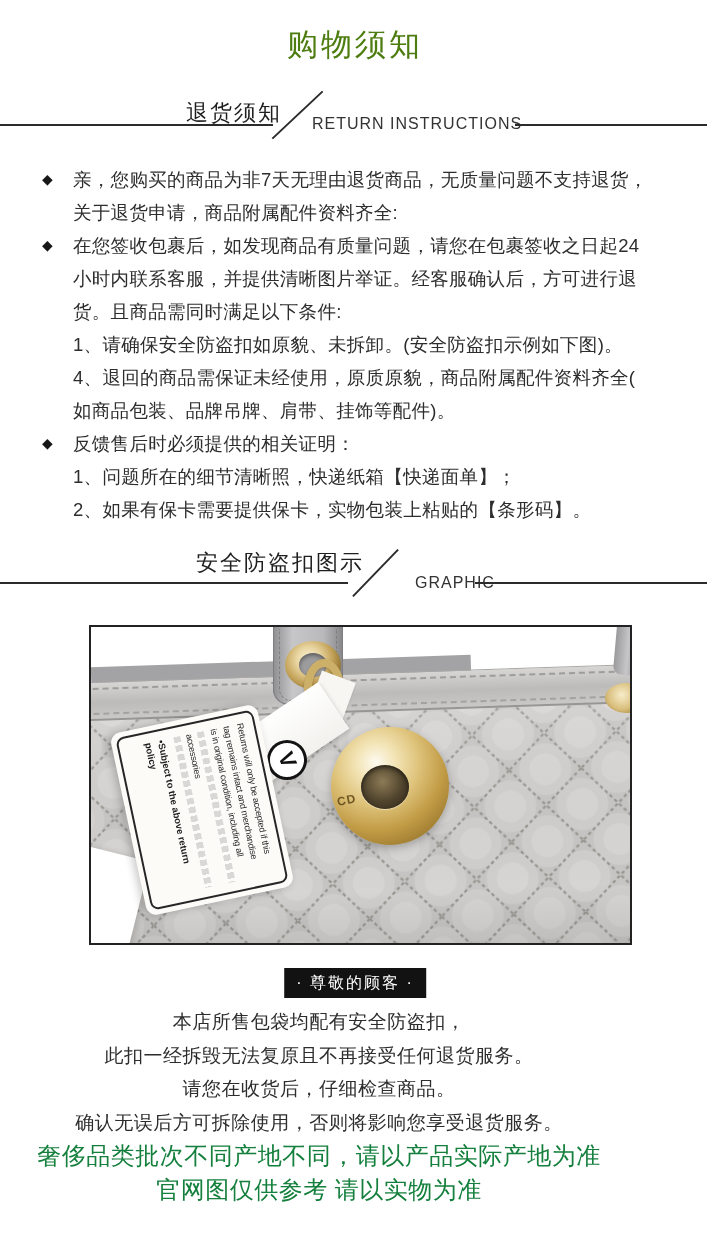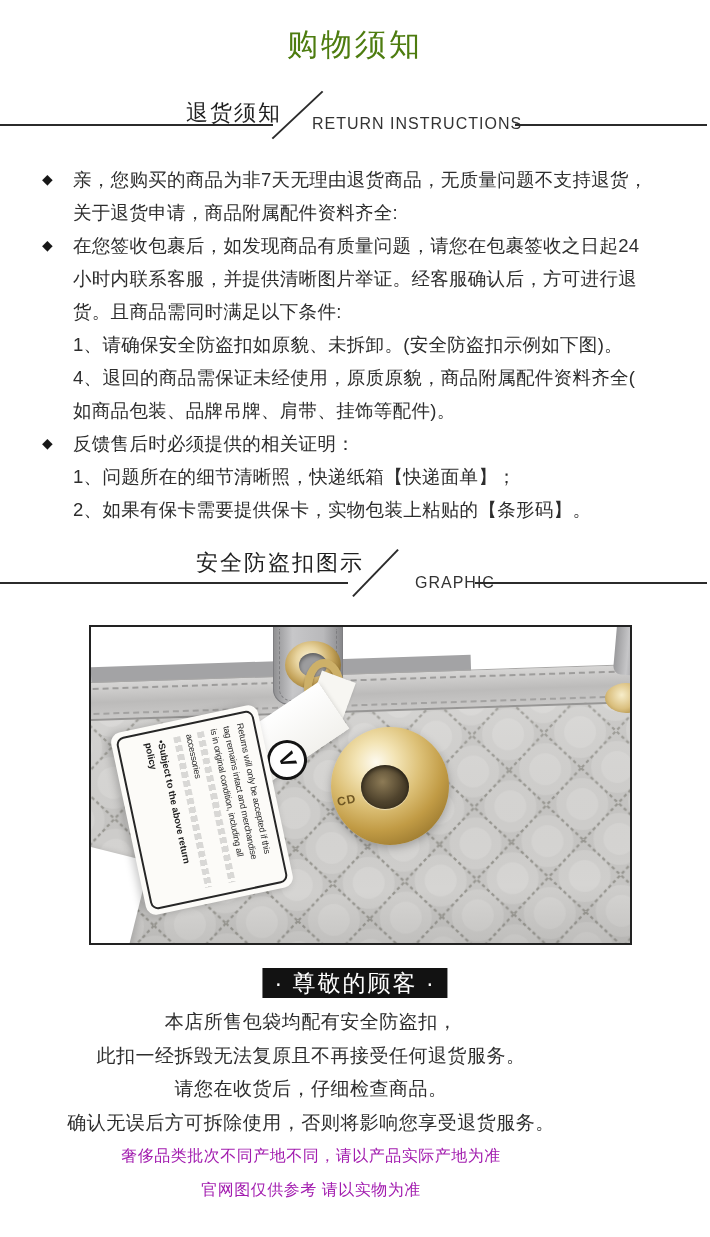--- a/index.html
+++ b/index.html
@@ -78,25 +78,25 @@
     white-space:nowrap;font-weight:500;}
   .tag-faint{height:7px;margin:2px 0;
     background:repeating-linear-gradient(90deg,rgba(125,125,125,.28) 0 6px,transparent 6px 9px);}
   .tag-note{font-size:9.5px;line-height:13px;font-weight:700;color:#1e1e1e;margin-top:6px;
     white-space:nowrap;}
   .corner-l{position:absolute;left:-28px;top:224px;width:72px;height:132px;background:#fff;
     transform:rotate(14deg);box-shadow:3px 0 6px rgba(0,0,0,.14);}
 
   
   .badge{position:absolute;top:968px;left:50%;transform:translateX(-50%);
-    background:#121212;color:#fff;font-size:23px;letter-spacing:2px;line-height:30px;
+    background:#121212;color:#fff;font-size:16px;letter-spacing:2px;line-height:30px;
     height:30px;padding:0 12px;white-space:nowrap;}
-  .cust{position:absolute;top:1005px;left:0;width:622px;text-align:center;color:#2d2d2d;}
+  .cust{position:absolute;top:1005px;left:8px;width:622px;text-align:center;color:#2d2d2d;}
   .cust-line{font-size:19px;line-height:33.5px;letter-spacing:.5px;white-space:nowrap;}
-  .cust-line.big{font-size:16px;line-height:34px;color:#a21caf;}
+  .cust-line.big{font-size:24px;line-height:34px;color:#15803d;}
 </style>
 </head>
 <body>
 
 <div class="page">
 
   <div class="main-title">购物须知</div>
 
   <div class="sec-cn" style="left:186px;top:98px;">退货须知</div>
   <div class="hline" style="left:0;top:124px;width:273px;"></div>

